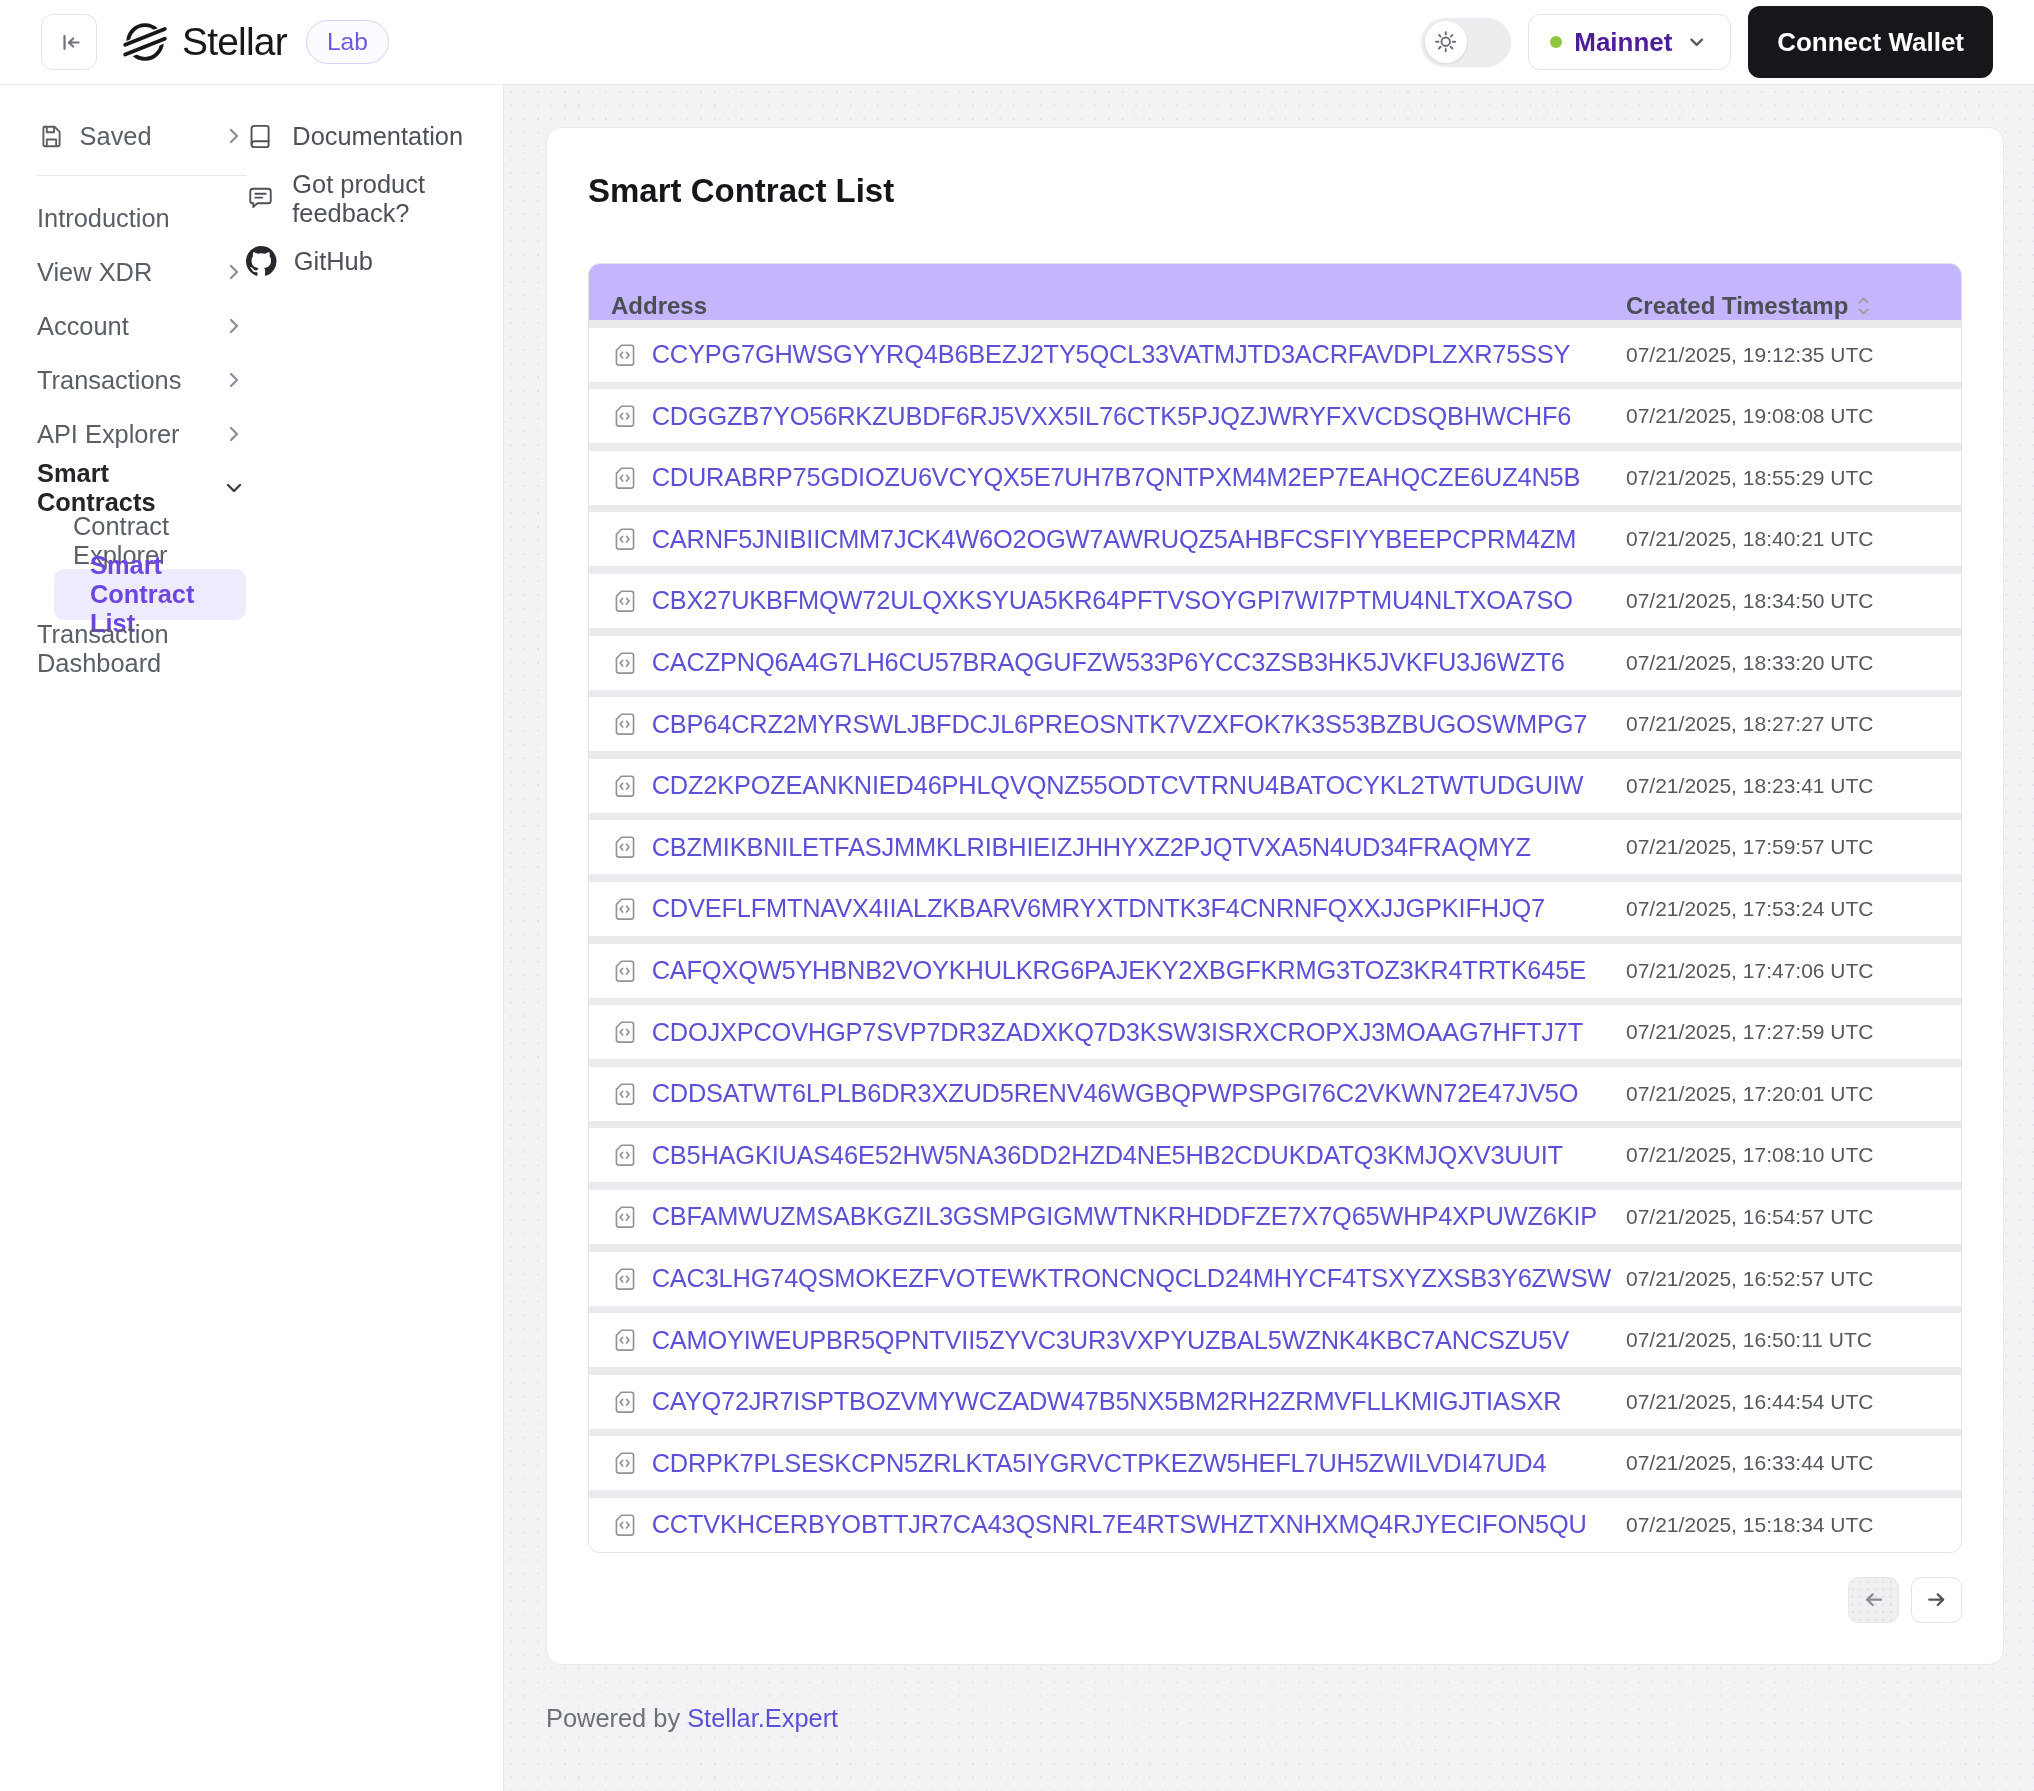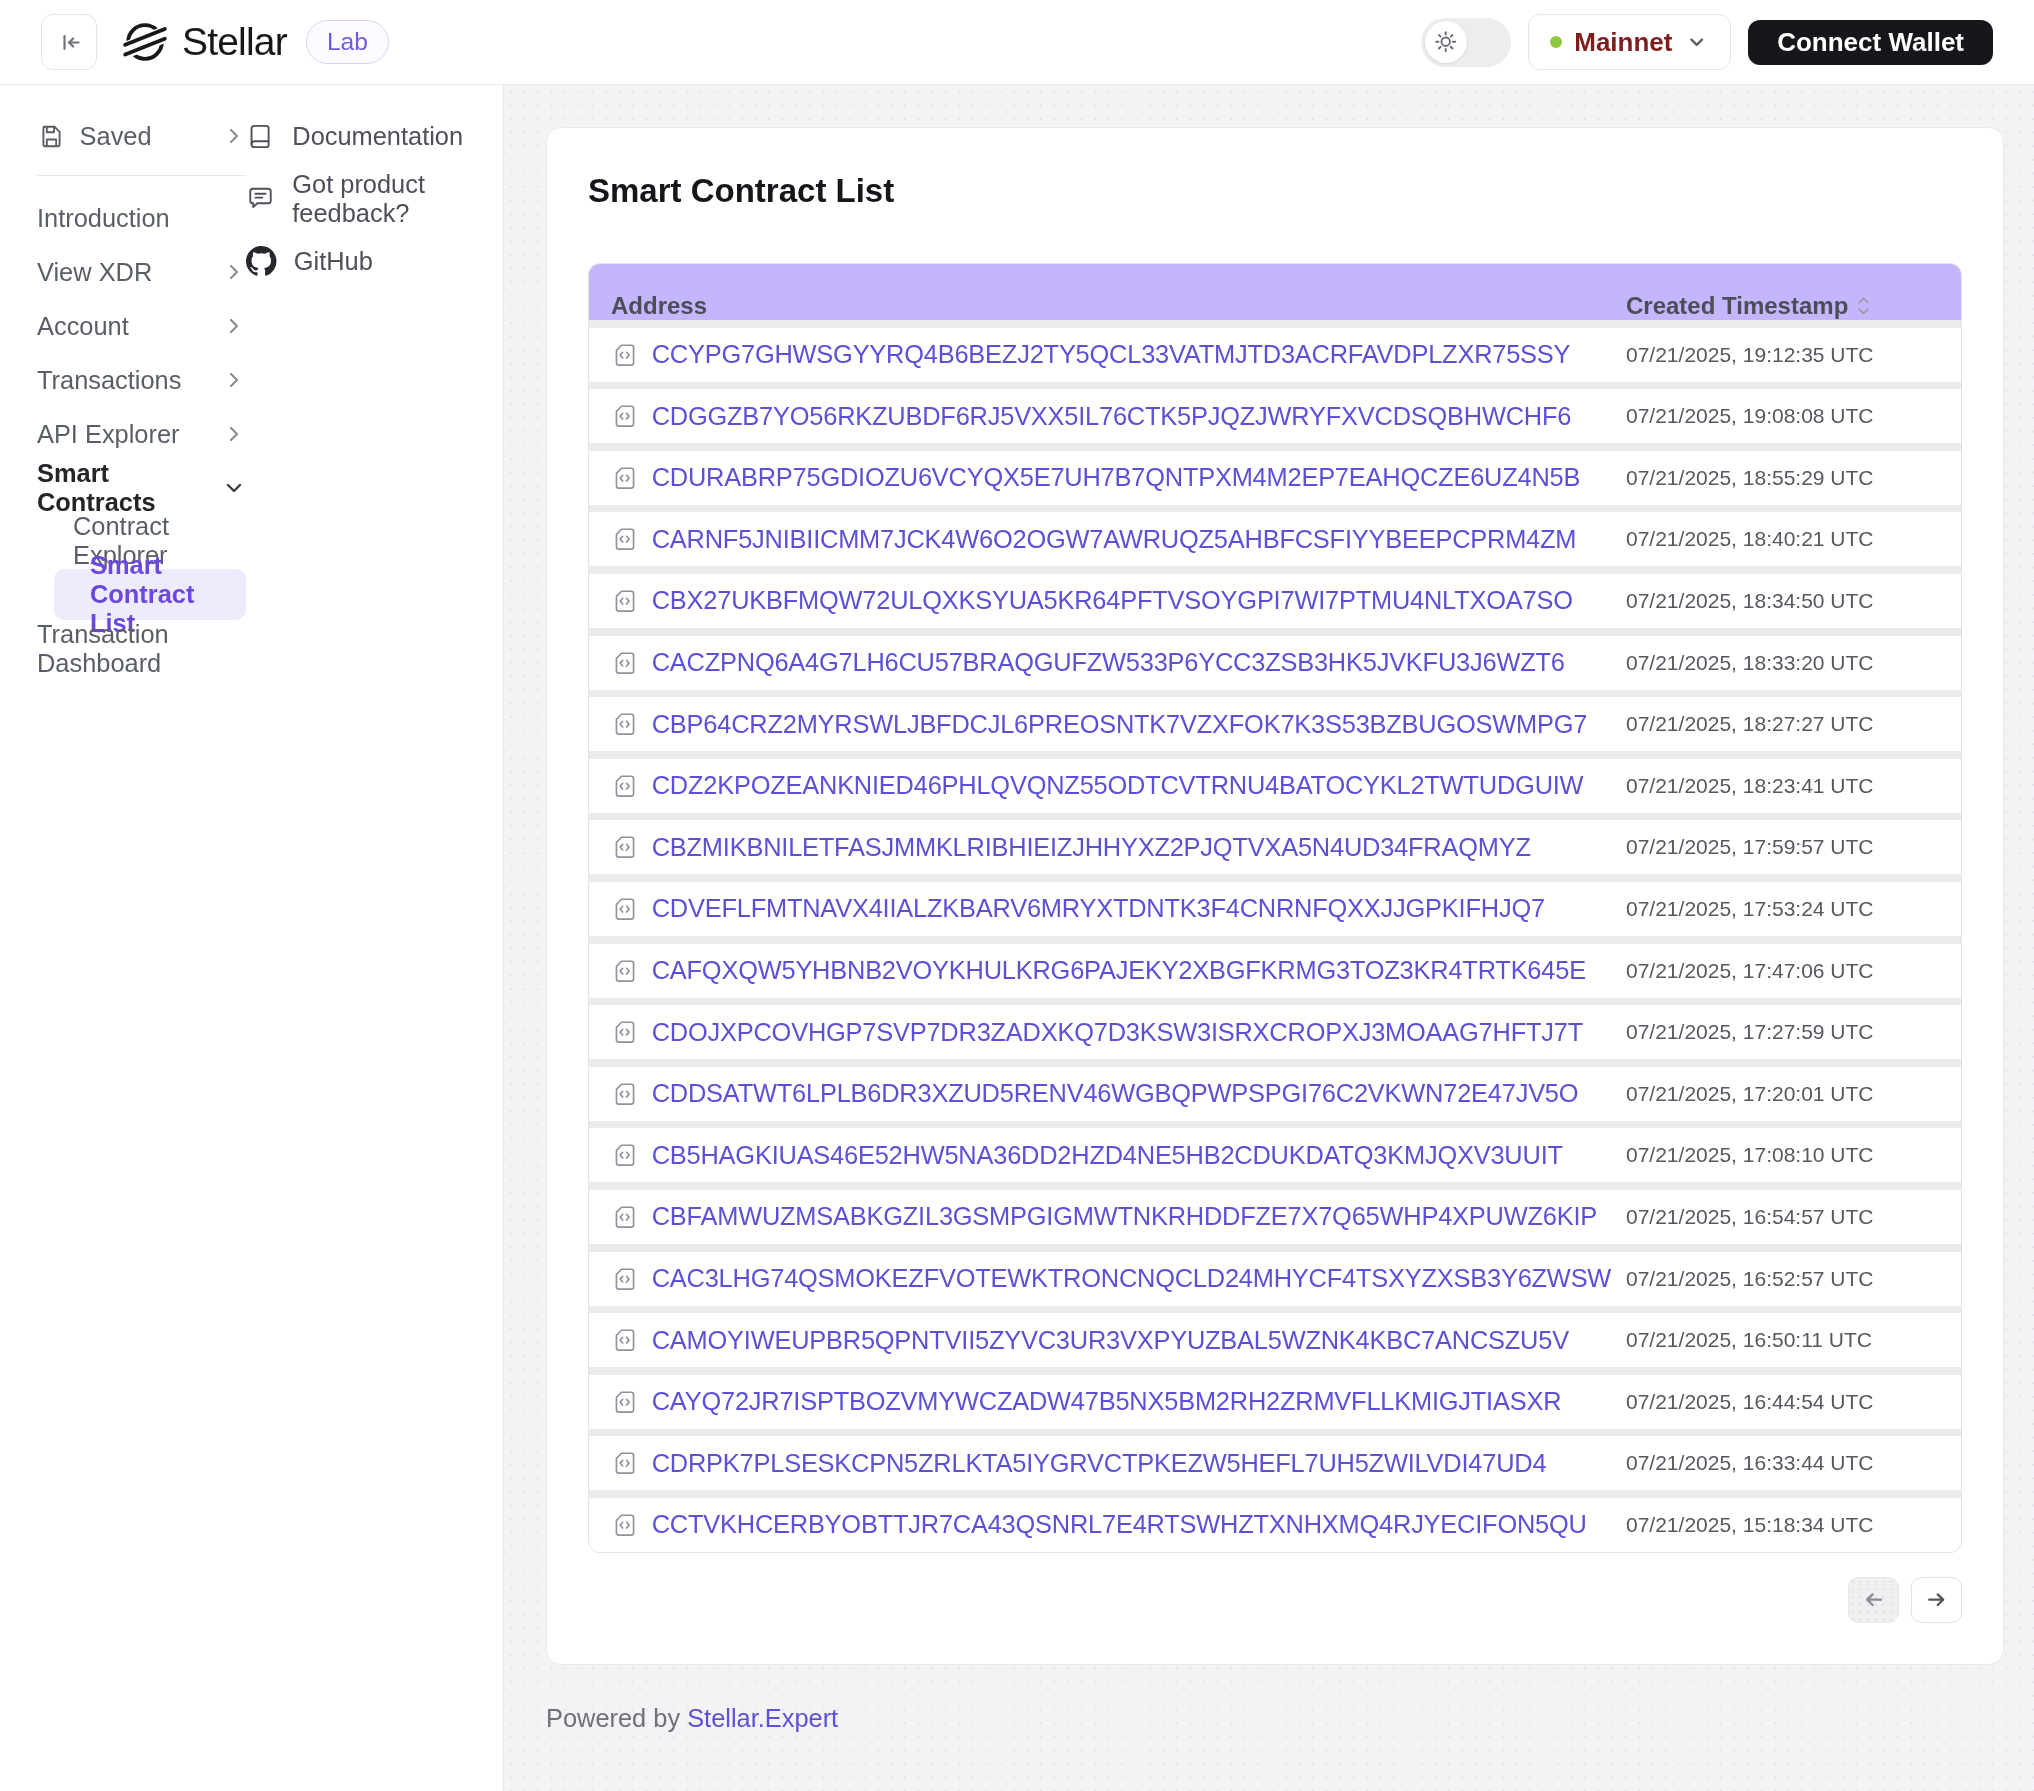--- a/index.html
+++ b/index.html
@@ -35,23 +35,23 @@
   .theme-knob {
     width:42px; height:42px; border-radius:50%; background:#fff;
     box-shadow:0 0.8px 2.5px rgba(0,0,0,.12);
     display:flex; align-items:center; justify-content:center;
   }
   .network-select {
     height:56px; border:0.8px solid #e4e4e8; border-radius:12px; background:#fff;
     display:flex; align-items:center; gap:12px; padding:0 20.3px; cursor:pointer;
   }
   .net-dot { width:12.7px; height:12.7px; border-radius:50%; background:#8fc640; }
-  .net-label { font-size:26px; font-weight:700; color:#7f1d1d; }
+  .net-label { font-size:26px; font-weight:700; color:#4c1d95; }
   .wallet-btn {
-    height:45px; border:none; border-radius:12px; background:#17171b; color:#fff;
+    height:72px; border:none; border-radius:12px; background:#17171b; color:#fff;
     font-size:26px; font-weight:700; padding:0 29px; cursor:pointer;
     font-family:inherit;
   }
 
   
   .shell { flex:1; display:flex; min-height:0; }
   .sidebar {
     width:504px; flex:0 0 504px; background:#fff; border-right:0.8px solid #e9e9ec;
     display:flex; flex-direction:row; justify-content:space-between;
     padding:24px 37px 34px 37px;

